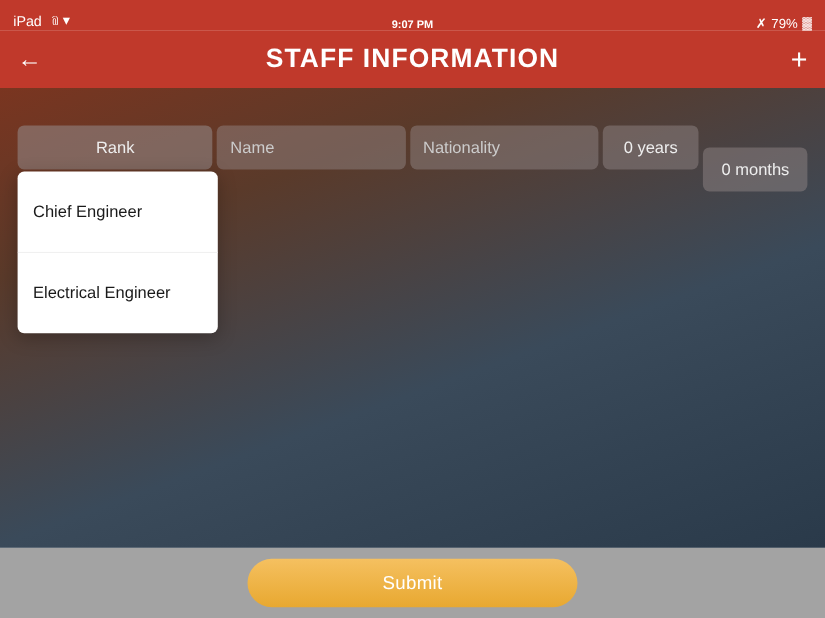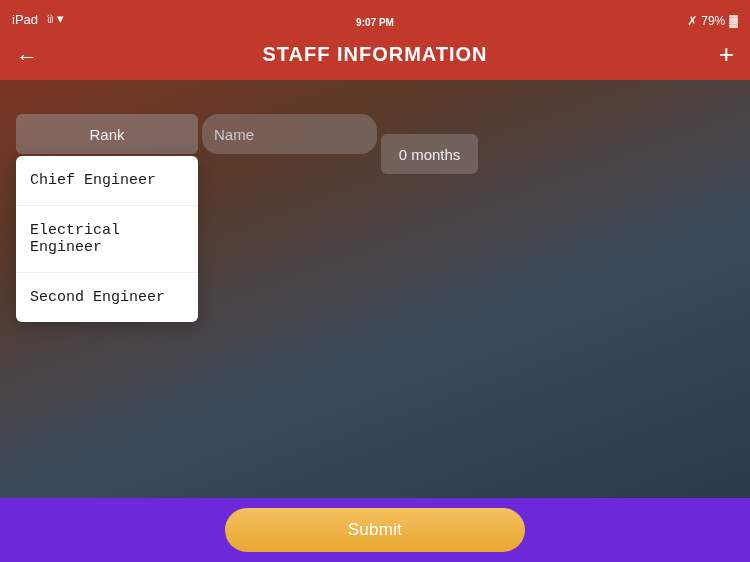--- a/index.html
+++ b/index.html
@@ -34,21 +34,21 @@
       height: 52px;
       background: #c0392b;
       display: flex;
       align-items: center;
       justify-content: center;
       position: relative;
       padding: 0 16px;
     }
     .header-title {
       color: white;
-      font-size: 20px;
+      font-size: 24px;
       font-weight: 600;
       letter-spacing: 1px;
     }
     .back-btn {
       position: absolute;
       left: 16px;
       color: white;
       font-size: 22px;
       cursor: pointer;
       display: flex;
@@ -89,21 +89,21 @@
       justify-content: center;
       color: #eee;
       font-size: 15px;
       cursor: pointer;
       position: relative;
     }
     .field-name {
       width: 175px;
       height: 40px;
       background: rgba(150, 140, 140, 0.45);
-      border-radius: 16px;
+      border-radius: 6px;
       display: flex;
       align-items: center;
       padding: 0 12px;
       color: #ccc;
       font-size: 15px;
     }
     .field-nationality {
       width: 175px;
       height: 40px;
       background: rgba(150, 140, 140, 0.45);
@@ -145,36 +145,35 @@
       left: 0;
       width: 182px;
       background: white;
       border-radius: 6px;
       box-shadow: 0 4px 16px rgba(0,0,0,0.25);
       z-index: 100;
       margin-top: 2px;
       overflow: hidden;
     }
     .dropdown-item {
-      padding: 16px 14px;
+      padding: 28px 14px;
       font-size: 15px;
       color: #1a1a1a;
       cursor: pointer;
       border-bottom: 1px solid #f0f0f0;
-      font-family: Liberation Mono, monospace;
     }
     .dropdown-item:last-child {
       border-bottom: none;
     }
 
     
     .bottom-bar {
       width: 100%;
       height: 64px;
-      background: #6d28d9;
+      background: #a3a3a3;
       display: flex;
       align-items: center;
       justify-content: center;
     }
     .submit-btn {
       width: 300px;
       height: 44px;
       background: linear-gradient(180deg, #f5c060, #e8a830);
       border-radius: 22px;
       display: flex;
@@ -212,29 +211,34 @@
 
 <div class="main-content">
   <div class="form-row">
 
     <div class="field-rank" style="position:relative;">
       <span>Rank</span>
 
       <div class="dropdown">
         <div class="dropdown-item">Chief Engineer</div>
         <div class="dropdown-item">Electrical Engineer</div>
-        <div class="dropdown-item">Second Engineer</div>
       </div>
     </div>
 
     <div class="field-name">
       <span>Name</span>
     </div>
 
-
+    <div class="field-nationality">
+      <span>Nationality</span>
+    </div>
+
+    <div class="field-years">
+      <span>0 years</span>
+    </div>
 
     <div class="field-months">
       <span>0 months</span>
     </div>
   </div>
 </div>
 
 <div class="bottom-bar">
   <button class="submit-btn">Submit</button>
 </div>

